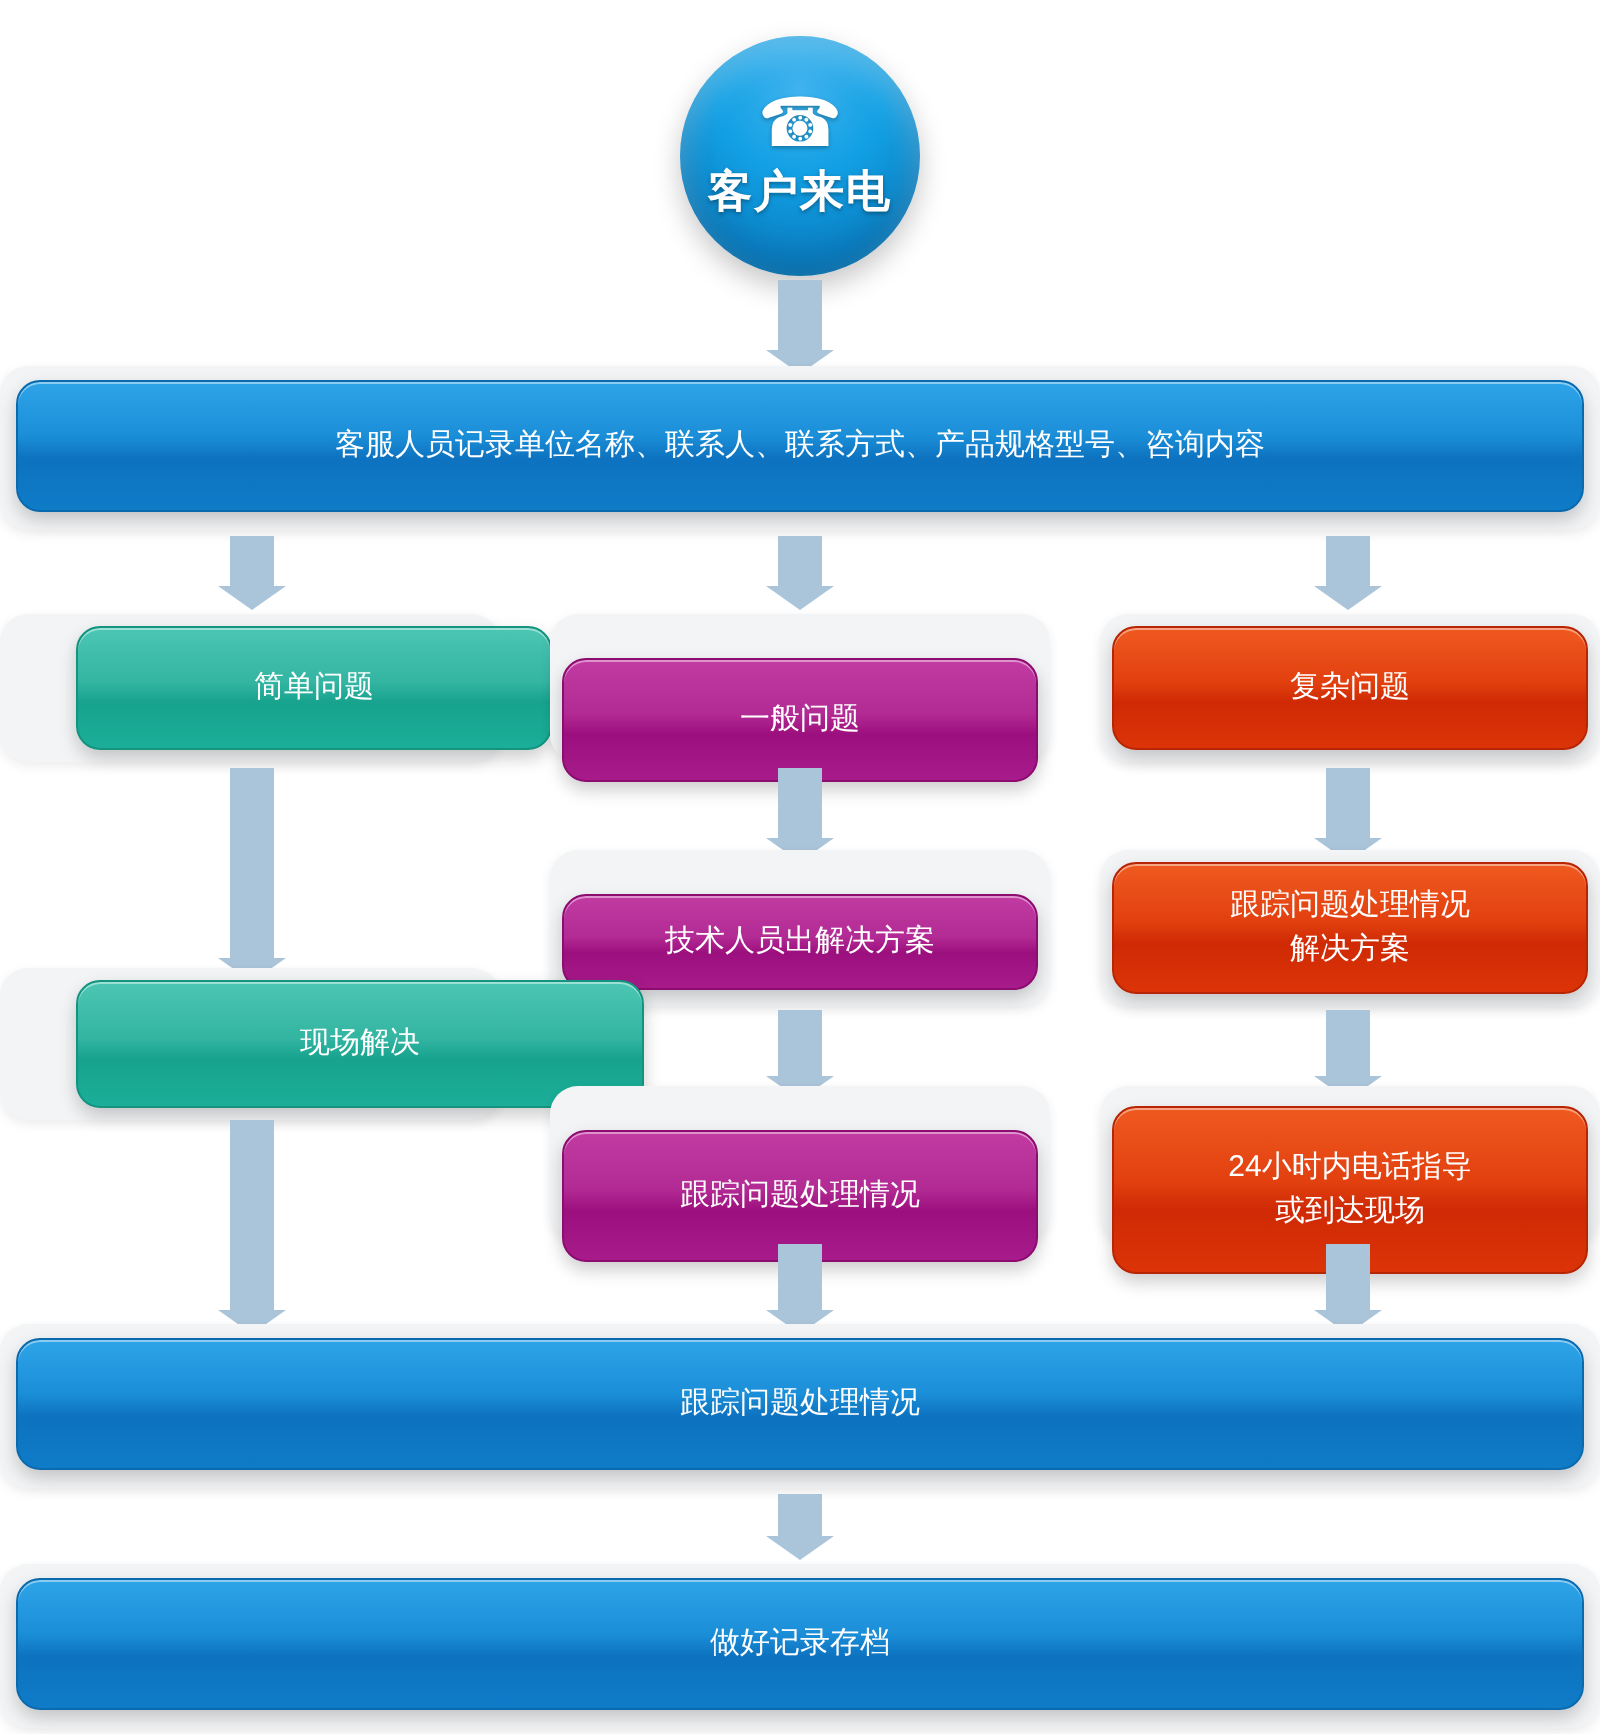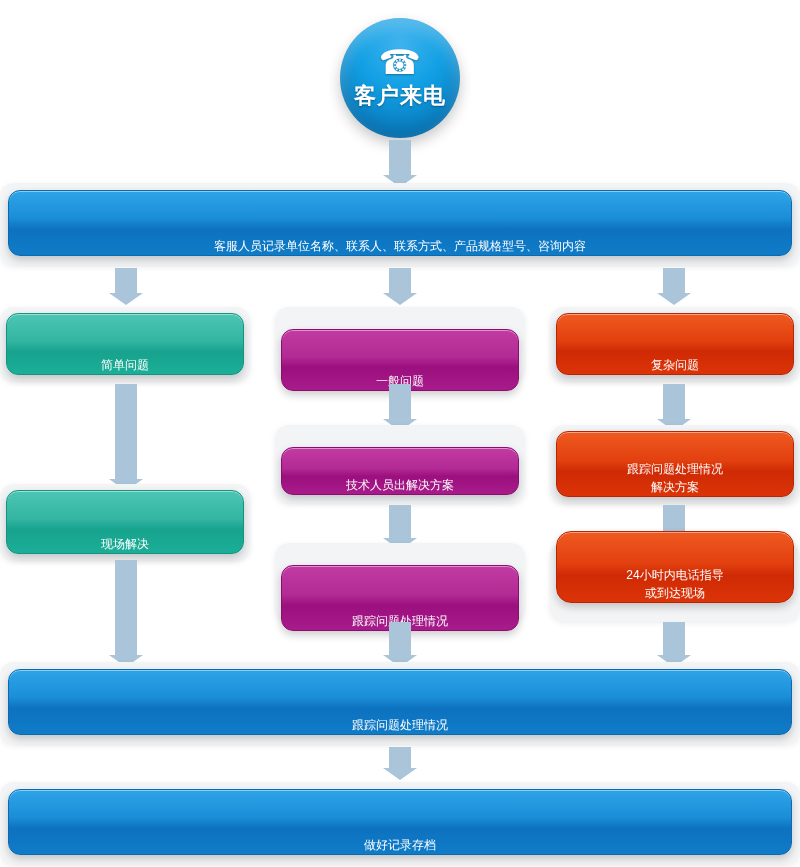--- a/index.html
+++ b/index.html
@@ -50,42 +50,43 @@
     font-weight: bold;
     letter-spacing: 1px;
     text-shadow: 0 1px 2px rgba(0,0,0,0.35);
   }
 
   
   .node {
     position: absolute;
     border-radius: 12px;
     display: flex;
-    align-items: flex-end;
+    align-items: center;
     justify-content: center;
     text-align: center;
     color: #ffffff;
-    font-size: 12px;
+    font-size: 15px;
     line-height: 1.45;
     box-shadow: 0 4px 9px rgba(0,0,0,0.20), inset 0 1px 0 rgba(255,255,255,0.45);
     padding: 0 12px;
     box-sizing: border-box;
   }
   .node .node-text {
     display: block;
     white-space: pre-line;
   }
 
   .blue {
     background: linear-gradient(to bottom, #2ea4e8 0%, #1b8ed8 42%, #0d72c0 60%, #0f7cc8 100%);
     border: 1px solid #0b6aae;
   }
   .teal {
     background: linear-gradient(to bottom, #4cc6b4 0%, #33b5a2 45%, #17a38e 62%, #1bae98 100%);
     border: 1px solid #14937f;
+    margin-left: 32px;
   }
   .magenta {
     background: linear-gradient(to bottom, #c23ba3 0%, #b22a93 45%, #9c0f7e 62%, #a81b8a 100%);
     border: 1px solid #8d0c70;
     margin-top: 16px;
   }
   .red {
     background: linear-gradient(to bottom, #ef5a20 0%, #e2400f 45%, #cf2a05 62%, #dc3408 100%);
     border: 1px solid #b82504;
   }
@@ -164,34 +165,34 @@
     <span class="node-text">技术人员出解决方案</span>
   </div>
 
   <div class="plate" style="left:550px; top:425px; width:250px; height:78px;"></div>
   <div class="node red" style="left:556px; top:431px; width:238px; height:66px;">
     <span class="node-text">跟踪问题处理情况
 解决方案</span>
   </div>
 
   <div class="plate" style="left:0px; top:484px; width:250px; height:76px;"></div>
-  <div class="node teal" style="left:6px; top:490px; width:238px; height:64px;">
+  <div class="node teal" style="left:6px; top:490px; width:284px; height:64px;">
     <span class="node-text">现场解决</span>
   </div>
 
   <div class="arrow" style="left:389px; top:505px; height:34px;"></div>
   <div class="arrow" style="left:663px; top:505px; height:34px;"></div>
 
   <div class="plate" style="left:275px; top:543px; width:250px; height:78px;"></div>
   <div class="node magenta" style="left:281px; top:549px; width:238px; height:66px;">
     <span class="node-text">跟踪问题处理情况</span>
   </div>
 
   <div class="plate" style="left:550px; top:543px; width:250px; height:78px;"></div>
-  <div class="node red" style="left:556px; top:531px; width:238px; height:72px;border-radius:15px;">
+  <div class="node red" style="left:556px; top:553px; width:238px; height:84px;">
     <span class="node-text">24小时内电话指导
 或到达现场</span>
   </div>
 
   <div class="arrow" style="left:115px; top:560px; height:96px;"></div>
   <div class="arrow" style="left:389px; top:622px; height:34px;"></div>
   <div class="arrow" style="left:663px; top:622px; height:34px;"></div>
 
   <div class="plate" style="left:0px; top:662px; width:800px; height:82px;"></div>
   <div class="node blue" style="left:8px; top:669px; width:784px; height:66px;">

